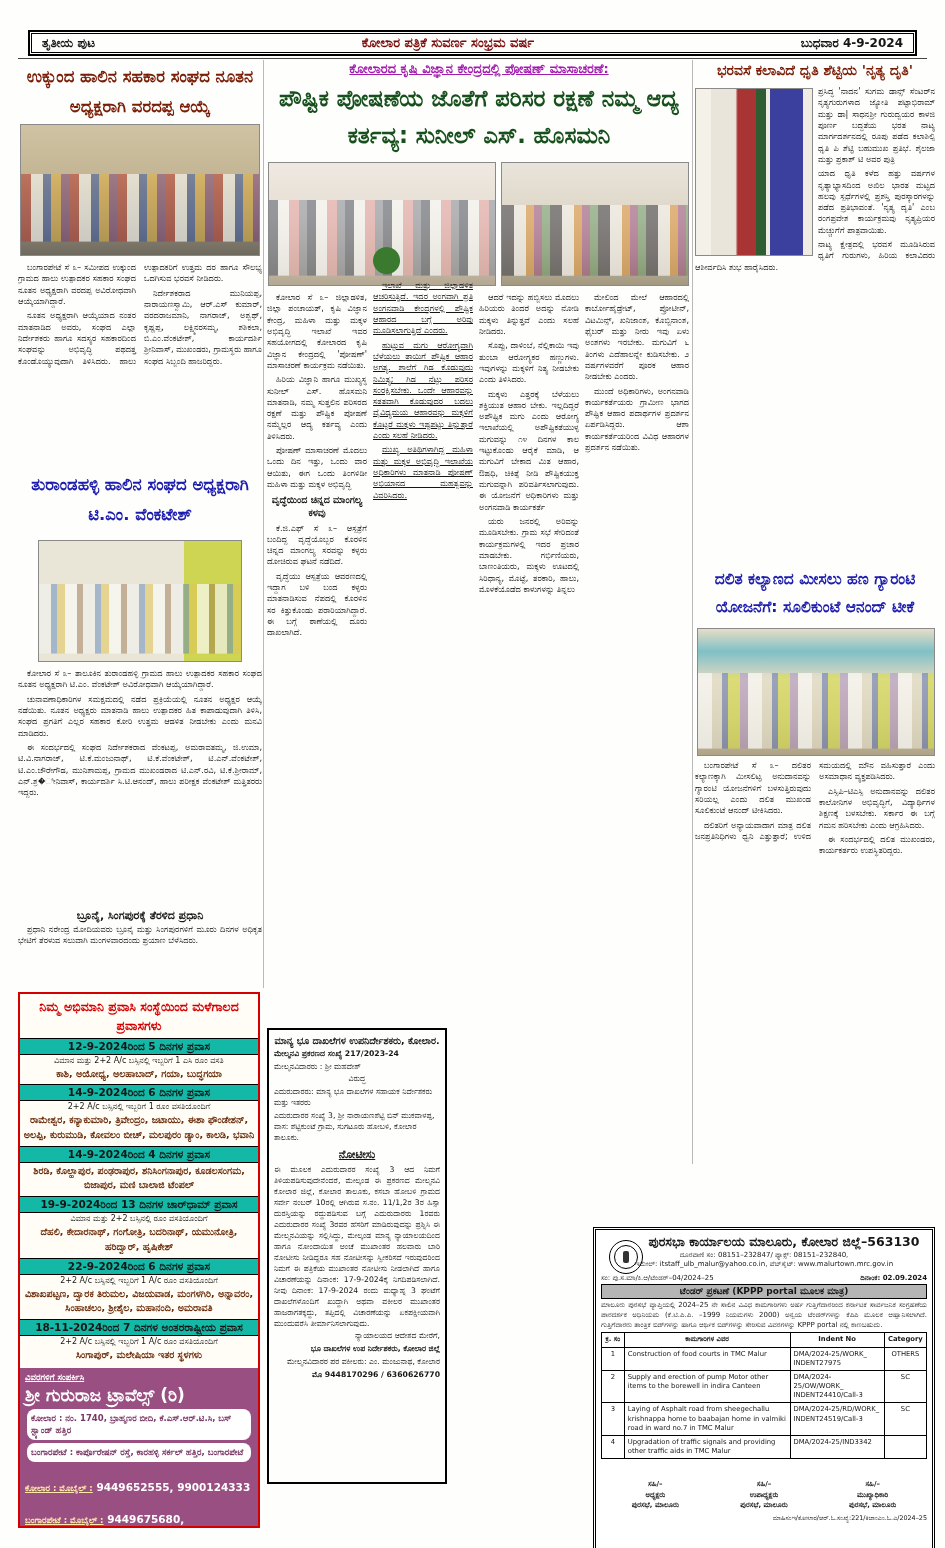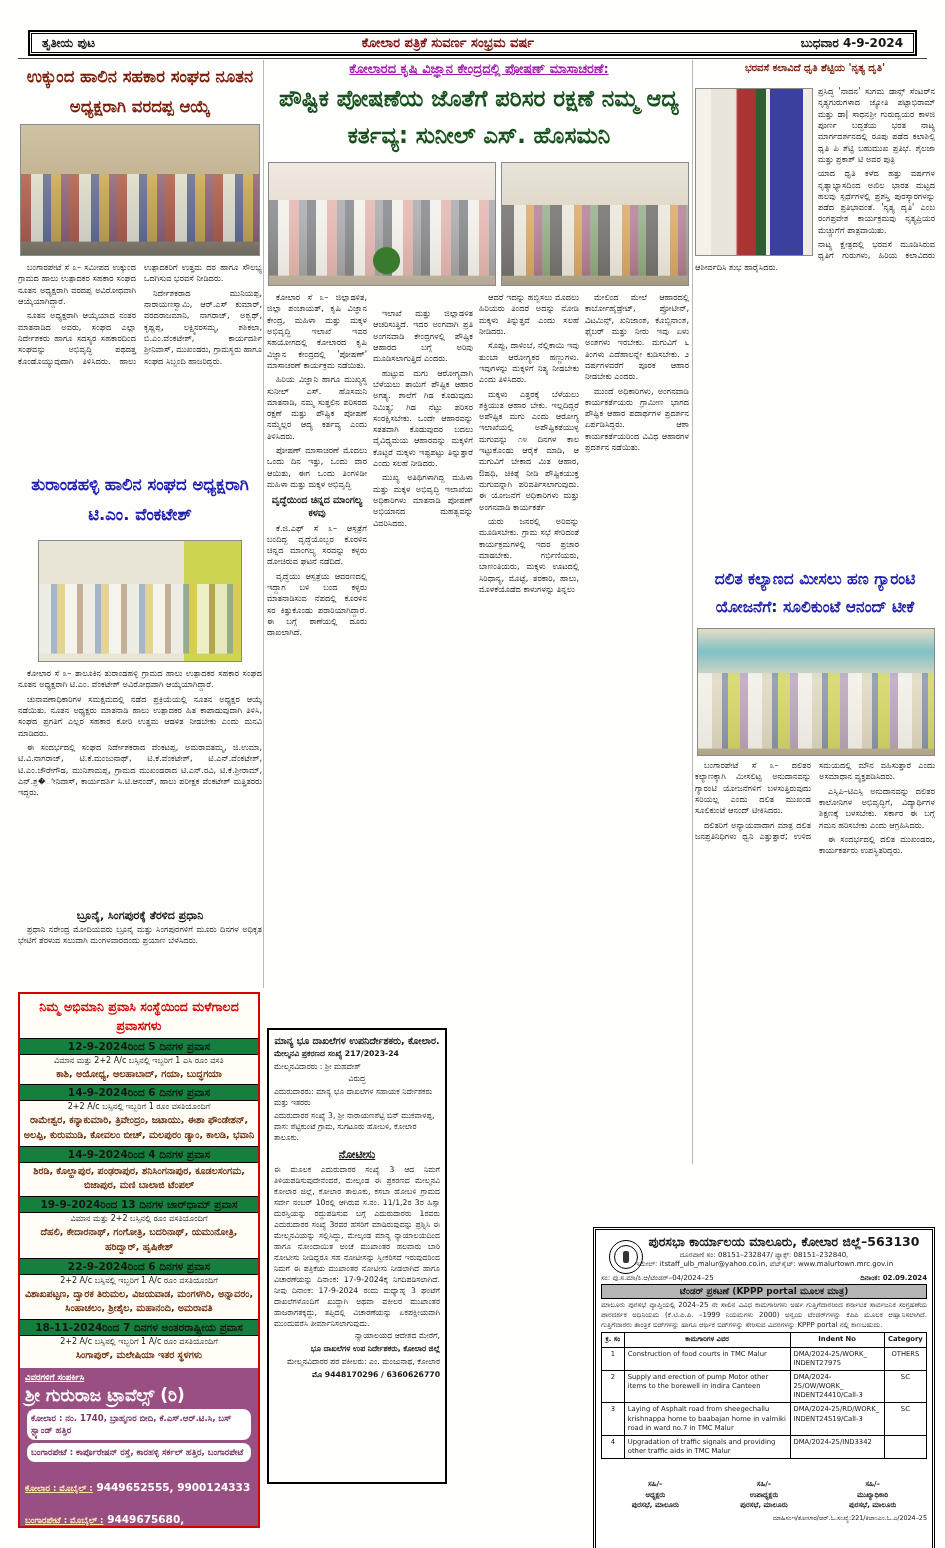--- a/index.html
+++ b/index.html
@@ -30,21 +30,21 @@
   .bodytext p{margin:0 0 3px;text-indent:9px;}
   .bodytext p.noind{text-indent:0;}
   .cols2{column-count:2;column-gap:8px;}
   .subhead{font-weight:bold;text-align:center;font-size:9.5px;margin:3px 0;text-indent:0;}
 
   .photo{border:1px solid #8a8a8a;background-repeat:no-repeat;}
 
   
   .adbox{border:2px solid #d40000;background:#fffdf6;overflow:hidden;}
   .ad-title{color:#d40000;font-weight:bold;font-size:12.5px;line-height:1.5;padding:4px 2px 2px;}
-  .pkg-date{background:#15803d;border-top:1.5px solid #000;border-bottom:1.5px solid #000;
+  .pkg-date{background:#14b8a6;border-top:1.5px solid #000;border-bottom:1.5px solid #000;
             font-weight:bold;font-size:10.5px;text-align:center;padding:1px 0;}
   .pkg-note{font-size:8px;text-align:center;padding-top:1px;}
   .pkg-note:empty{display:none;}
   .pkg-dest{color:#6b2c0a;font-weight:bold;font-size:9.5px;text-align:center;
             line-height:1.55;padding:1px 3px 3px;}
   .ad-contact{background:#9a4f82;color:#fff;text-align:left;padding:4px 5px 6px;margin-top:2px;}
   .ad-contact .lbl{font-size:8.5px;font-weight:bold;text-decoration:underline;}
   .ad-contact .agency{font-size:17px;font-weight:bold;margin:2px 0 4px;}
   .ad-white{background:#fff;color:#7a3764;border-radius:8px;font-size:8.5px;font-weight:bold;
             padding:3px 4px;margin:3px 2px;line-height:1.5;}
@@ -209,21 +209,21 @@
       <p>ಪೋಷಣ್ ಮಾಸಾಚರಣೆ ಮೊದಲು ಒಂದು ದಿನ ಇತ್ತು, ಒಂದು ವಾರ ಆಯಿತು, ಈಗ ಒಂದು ತಿಂಗಳಿಡೀ ಮಹಿಳಾ ಮತ್ತು ಮಕ್ಕಳ ಅಭಿವೃದ್ಧಿ</p>
     </div>
   <div class="subhead">ವೃದ್ಧೆಯಿಂದ ಚಿನ್ನದ ಮಾಂಗಲ್ಯ ಕಳವು</div>
   <div>
 
   <p>ಕೆ.ಜಿ.ಎಫ್ ಸೆ ೩– ಆಸ್ಪತ್ರೆಗೆ ಬಂದಿದ್ದ ವೃದ್ಧೆಯೊಬ್ಬರ ಕೊರಳಿನ ಚಿನ್ನದ ಮಾಂಗಲ್ಯ ಸರವನ್ನು ಕಳ್ಳರು ದೋಚಿರುವ ಘಟನೆ ನಡೆದಿದೆ.</p>
       <p>ವೃದ್ಧೆಯು ಆಸ್ಪತ್ರೆಯ ಆವರಣದಲ್ಲಿ ಇದ್ದಾಗ ಬಳಿ ಬಂದ ಕಳ್ಳರು ಮಾತನಾಡಿಸುವ ನೆಪದಲ್ಲಿ ಕೊರಳಿನ ಸರ ಕಿತ್ತುಕೊಂಡು ಪರಾರಿಯಾಗಿದ್ದಾರೆ. ಈ ಬಗ್ಗೆ ಠಾಣೆಯಲ್ಲಿ ದೂರು ದಾಖಲಾಗಿದೆ.</p>
     </div>
 </div>
 
-<div class="abs bodytext just" style="left:373px;top:308px;width:100px;height:788px;">
+<div class="abs bodytext just" style="left:373px;top:280px;width:100px;height:788px;text-decoration:underline;">
 
 <p>ಇಲಾಖೆ ಮತ್ತು ಜಿಲ್ಲಾಡಳಿತ ಆಚರಿಸುತ್ತಿದೆ. ಇದರ ಅಂಗವಾಗಿ ಪ್ರತಿ ಅಂಗನವಾಡಿ ಕೇಂದ್ರಗಳಲ್ಲಿ ಪೌಷ್ಟಿಕ ಆಹಾರದ ಬಗ್ಗೆ ಅರಿವು ಮೂಡಿಸಲಾಗುತ್ತಿದೆ ಎಂದರು.</p>
     <p>ಹುಟ್ಟುವ ಮಗು ಆರೋಗ್ಯವಾಗಿ ಬೆಳೆಯಲು ತಾಯಿಗೆ ಪೌಷ್ಟಿಕ ಆಹಾರ ಅಗತ್ಯ. ಶಾಲೆಗೆ ಗಿಡ ಕೊಡುವುದು ನಿಮಿತ್ಯ; ಗಿಡ ನೆಟ್ಟು ಪರಿಸರ ಸಂರಕ್ಷಿಸಬೇಕು. ಒಂದೇ ಆಹಾರವನ್ನು ಸತತವಾಗಿ ಕೊಡುವುದರ ಬದಲು ವೈವಿಧ್ಯಮಯ ಆಹಾರವನ್ನು ಮಕ್ಕಳಿಗೆ ಕೊಟ್ಟರೆ ಮಕ್ಕಳು ಇಷ್ಟಪಟ್ಟು ತಿನ್ನುತ್ತಾರೆ ಎಂದು ಸಲಹೆ ನೀಡಿದರು.</p>
     <p>ಮುಖ್ಯ ಅತಿಥಿಗಳಾಗಿದ್ದ ಮಹಿಳಾ ಮತ್ತು ಮಕ್ಕಳ ಅಭಿವೃದ್ಧಿ ಇಲಾಖೆಯ ಅಧಿಕಾರಿಗಳು ಮಾತನಾಡಿ ಪೋಷಣ್ ಅಭಿಯಾನದ ಮಹತ್ವವನ್ನು ವಿವರಿಸಿದರು.</p>
   </div>
 
 <div class="abs bodytext just" style="left:479px;top:292px;width:100px;height:1246px;">
 
 <p>ಆದರೆ ಇದನ್ನು ಹಬ್ಬಿಸಲು ಮೊದಲು ಹಿರಿಯರು ತಿಂದರೆ ಅದನ್ನು ನೋಡಿ ಮಕ್ಕಳು ತಿನ್ನುತ್ತವೆ ಎಂದು ಸಲಹೆ ನೀಡಿದರು.</p>
     <p>ಸೊಪ್ಪು, ದಾಳಿಂಬೆ, ನೆಲ್ಲಿಕಾಯಿ ಇವು ತುಂಬಾ ಆರೋಗ್ಯಕರ ಹಣ್ಣುಗಳು. ಇವುಗಳನ್ನು ಮಕ್ಕಳಿಗೆ ನಿತ್ಯ ನೀಡಬೇಕು ಎಂದು ತಿಳಿಸಿದರು.</p>
@@ -245,21 +245,21 @@
   <div class="field">ಎದುರುದಾರರು: ಮಾನ್ಯ ಭೂ ದಾಖಲೆಗಳ ಸಹಾಯಕ ನಿರ್ದೇಶಕರು ಮತ್ತು ಇತರರು</div>
   <div class="field">ಎದುರುದಾರರ ಸಂಖ್ಯೆ 3, ಶ್ರೀ ನಾರಾಯಣಶೆಟ್ಟಿ ಬಿನ್ ಮುಕವಾಳಪ್ಪ, ವಾಸ: ಶೆಟ್ಟಿಕುಂಟೆ ಗ್ರಾಮ, ಸುಗಟೂರು ಹೋಬಳಿ, ಕೋಲಾರ ತಾಲೂಕು.</div>
   <div class="ntitle">ನೋಟೀಸು</div>
   <div class="nbody">ಈ ಮೂಲಕ ಎದುರುದಾರರ ಸಂಖ್ಯೆ 3 ಆದ ನಿಮಗೆ ತಿಳಿಯಪಡಿಸುವುದೇನೆಂದರೆ, ಮೇಲ್ಕಂಡ ಈ ಪ್ರಕರಣದ ಮೇಲ್ಮನವಿ ಕೋಲಾರ ಜಿಲ್ಲೆ, ಕೋಲಾರ ತಾಲೂಕು, ಕಸಬಾ ಹೋಬಳಿ ಗ್ರಾಮದ ಸರ್ವೇ ನಂಬರ್ 10ರಲ್ಲಿ ಆಗಿರುವ ಸ.ನಂ. 11/1,2ರ 3ರ ಹಿಸ್ಸಾ ದುರಸ್ತಿಯನ್ನು ರದ್ದುಪಡಿಸುವ ಬಗ್ಗೆ ಎದುರುದಾರರು 1ರವರು ಎದುರುದಾರರ ಸಂಖ್ಯೆ 3ರವರ ಹೆಸರಿಗೆ ಮಾಡಿರುವುದನ್ನು ಪ್ರಶ್ನಿಸಿ ಈ ಮೇಲ್ಮನವಿಯನ್ನು ಸಲ್ಲಿಸಿದ್ದು, ಮೇಲ್ಕಂಡ ಮಾನ್ಯ ನ್ಯಾಯಾಲಯದಿಂದ ಹಾಗೂ ನೋಂದಾಯಿತ ಅಂಚೆ ಮುಖಾಂತರ ಹಲವಾರು ಬಾರಿ ನೋಟೀಸು ನೀಡಿದ್ದರೂ ಸಹ ನೋಟೀಸನ್ನು ಸ್ವೀಕರಿಸದೆ ಇರುವುದರಿಂದ ನಿಮಗೆ ಈ ಪತ್ರಿಕೆಯ ಮುಖಾಂತರ ನೋಟೀಸು ನೀಡಲಾಗಿದೆ ಹಾಗೂ ವಿಚಾರಣೆಯನ್ನು ದಿನಾಂಕ: 17-9-2024ಕ್ಕೆ ನಿಗದಿಪಡಿಸಲಾಗಿದೆ. ನೀವು ದಿನಾಂಕ: 17-9-2024 ರಂದು ಮಧ್ಯಾಹ್ನ 3 ಘಂಟೆಗೆ ದಾಖಲೆಗಳೊಂದಿಗೆ ಖುದ್ದಾಗಿ ಅಥವಾ ವಕೀಲರ ಮುಖಾಂತರ ಹಾಜರಾಗತಕ್ಕದ್ದು, ತಪ್ಪಿದಲ್ಲಿ ವಿಚಾರಣೆಯನ್ನು ಏಕಪಕ್ಷೀಯವಾಗಿ ಮುಂದುವರೆಸಿ ತೀರ್ಮಾನಿಸಲಾಗುವುದು.</div>
   <div class="nfoot">ನ್ಯಾಯಾಲಯದ ಆದೇಶದ ಮೇರೆಗೆ,</div>
   <div class="nfoot b">ಭೂ ದಾಖಲೆಗಳ ಉಪ ನಿರ್ದೇಶಕರು, ಕೋಲಾರ ಜಿಲ್ಲೆ</div>
   <div class="nfoot">ಮೇಲ್ಮನವಿದಾರರ ಪರ ವಕೀಲರು: ಎಂ. ಮಂಜುನಾಥ, ಕೋಲಾರ</div>
   <div class="nfoot b ctr">ಮೊ  9448170296 / 6360626770</div>
 </div>
 
-<div class="abs ctr hl-maroon" style="left:695px;top:62px;width:240px;font-size:10px;">ಭರವಸೆ ಕಲಾವಿದೆ ಧೃತಿ ಶೆಟ್ಟಿಯ 'ನೃತ್ಯ ದೃತಿ'</div>
+<div class="abs ctr hl-maroon" style="left:695px;top:62px;width:240px;font-size:14px;">ಭರವಸೆ ಕಲಾವಿದೆ ಧೃತಿ ಶೆಟ್ಟಿಯ 'ನೃತ್ಯ ದೃತಿ'</div>
 
 <div class="abs bodytext just" style="left:695px;top:86px;width:240px;height:476px;">
   <div class="photo" style="float:left;width:118px;height:168px;margin:2px 5px 2px 0;
        background-image:linear-gradient(90deg,#f4f1e9 0 13%, #e9e5da 13% 34%, #a83434 36% 52%, #2f5d33 52% 60%, #f0ede5 60% 64%, #3b3f9d 64% 92%, #efece4 92% 100%);"></div>
   <div>
 
   <p class="noind">ಪ್ರಸಿದ್ಧ 'ನಾದನ' ಸುಗಮ ಡಾನ್ಸ್ ಸೆಂಟರ್‌ನ ನೃತ್ಯಗುರುಗಳಾದ ಜ್ಯೋತಿ ಪಟ್ಟಾಭಿರಾಮ್ ಮತ್ತು ಡಾ| ಸಾಧನಶ್ರೀ ಗುರುದ್ವಯರ ಕಾಳಜಿ ಪೂರ್ಣ ಬದ್ಧತೆಯ ಭರತ ನಾಟ್ಯ ಮಾರ್ಗದರ್ಶನದಲ್ಲಿ ರೂಪು ಪಡೆದ ಕಲಾಶಿಲ್ಪಿ ಧೃತಿ ಪಿ ಶೆಟ್ಟಿ ಬಹುಮುಖ ಪ್ರತಿಭೆ. ಶೈಲಜಾ ಮತ್ತು ಪ್ರಕಾಶ್ ಟಿ ಅವರ ಪುತ್ರಿ</p>
       <p class="noind">ಯಾದ ಧೃತಿ ಕಳೆದ ಹತ್ತು ವರ್ಷಗಳ ನೃತ್ಯಾಭ್ಯಾಸದಿಂದ ಅಖಿಲ ಭಾರತ ಮಟ್ಟದ ಹಲವು ಸ್ಪರ್ಧೆಗಳಲ್ಲಿ ಪ್ರಶಸ್ತಿ ಪುರಸ್ಕಾರಗಳನ್ನು ಪಡೆದ ಪ್ರತಿಭಾವಂತೆ. 'ನೃತ್ಯ ದೃತಿ' ಎಂಬ ರಂಗಪ್ರವೇಶ ಕಾರ್ಯಕ್ರಮವು ನೃತ್ಯಪ್ರಿಯರ ಮೆಚ್ಚುಗೆಗೆ ಪಾತ್ರವಾಯಿತು.</p>
       <p class="noind">ನಾಟ್ಯ ಕ್ಷೇತ್ರದಲ್ಲಿ ಭರವಸೆ ಮೂಡಿಸಿರುವ ಧೃತಿಗೆ ಗುರುಗಳು, ಹಿರಿಯ ಕಲಾವಿದರು ಆಶೀರ್ವದಿಸಿ ಶುಭ ಹಾರೈಸಿದರು.</p>
     </div>

